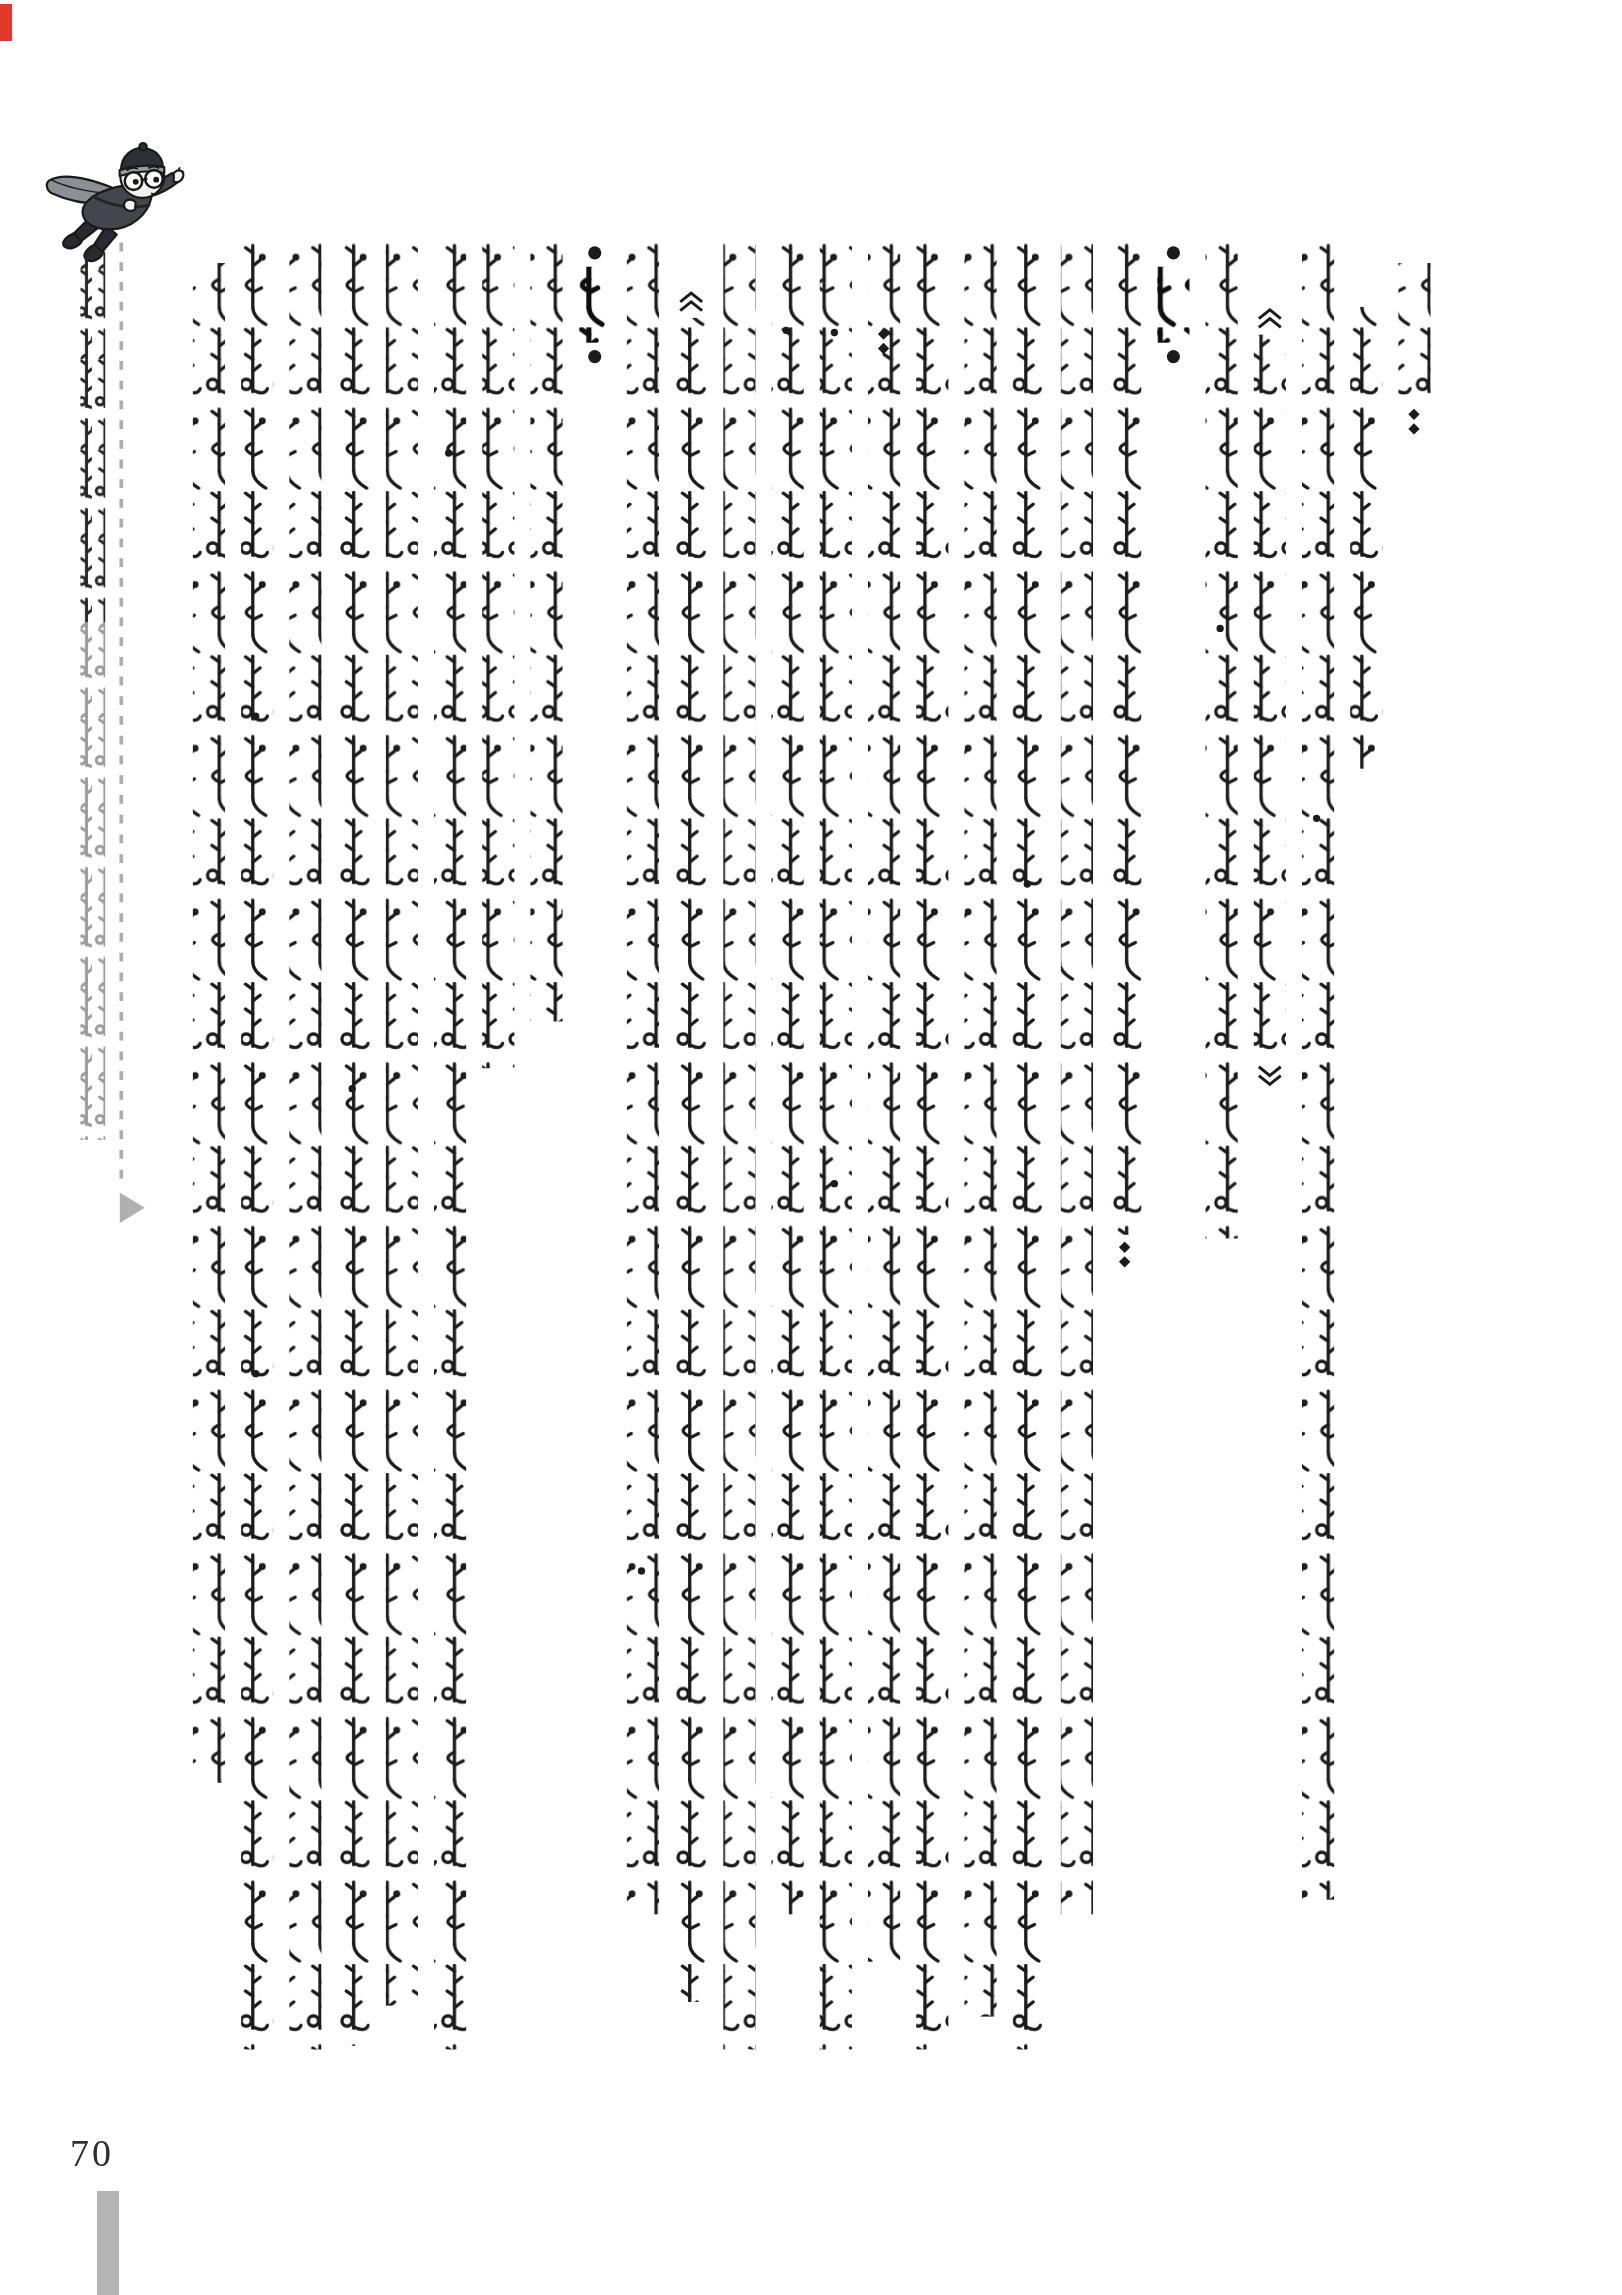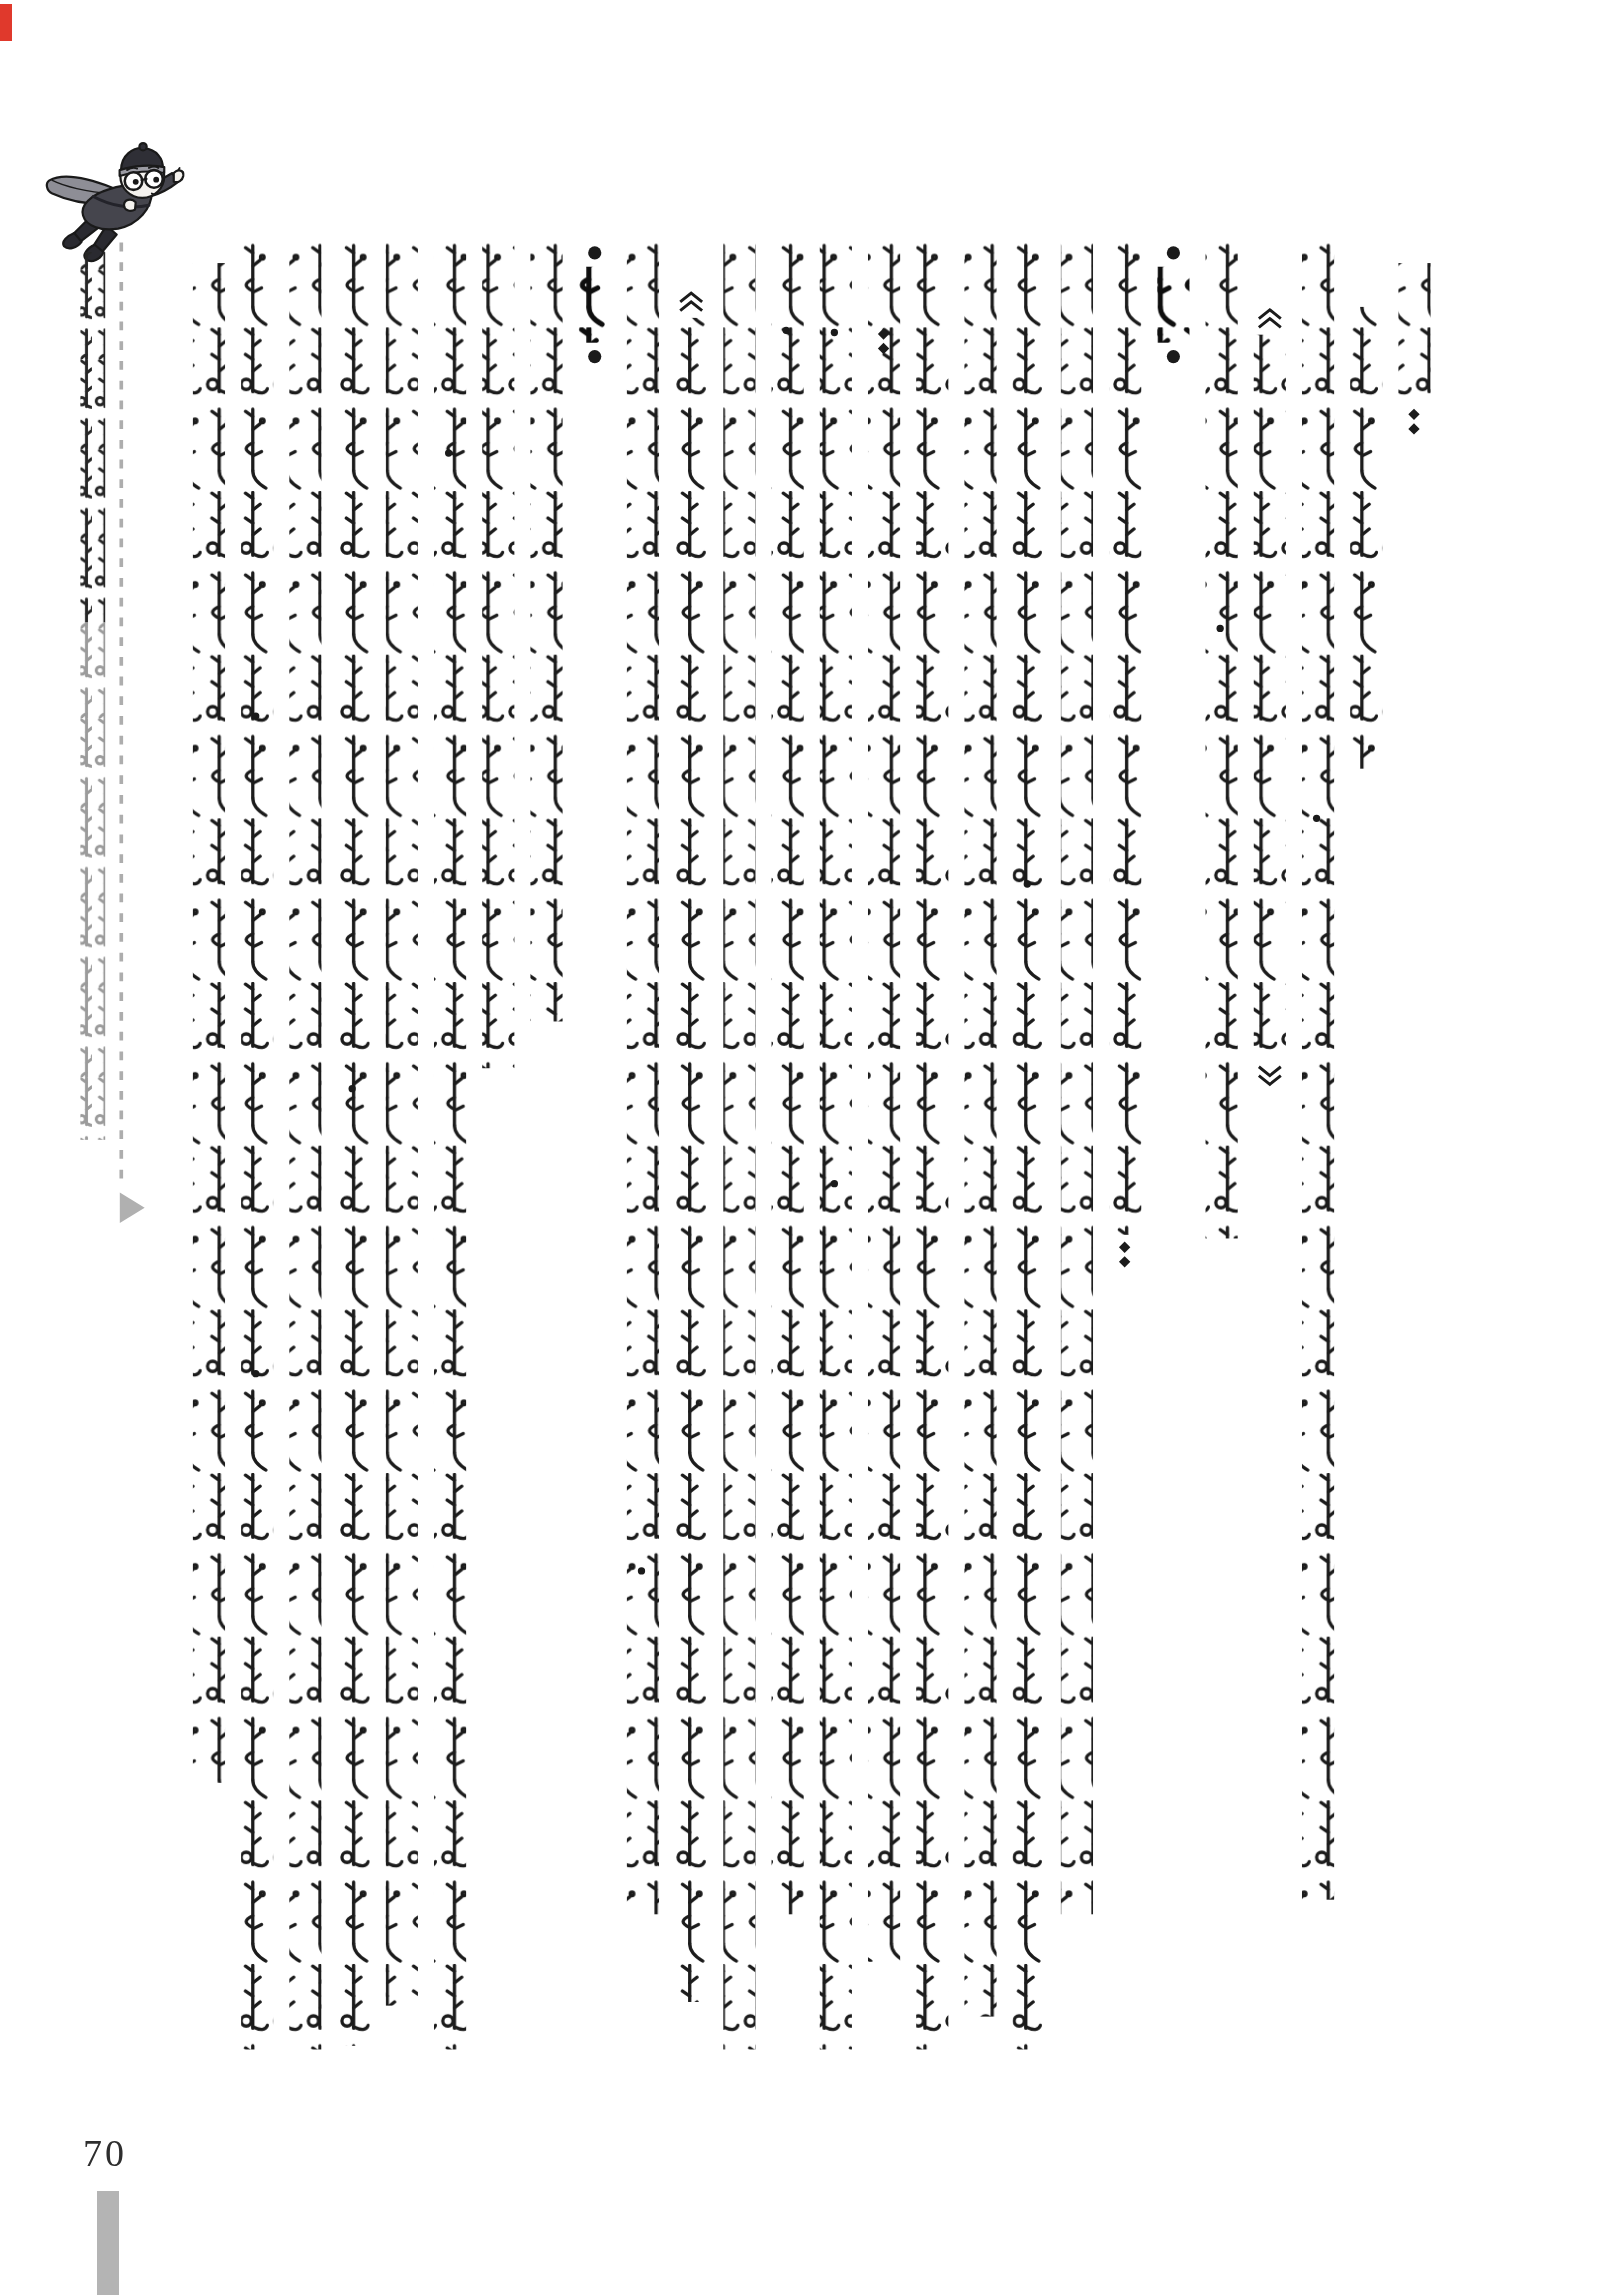--- a/index.html
+++ b/index.html
@@ -1,20 +1,20 @@
 <!DOCTYPE html>
 <html style="font-size:11.7px"><head>
 <meta charset="utf-8">
 <style>
   html,body{margin:0;padding:0;}
   body{width:1622px;height:2295px;position:relative;background:#ffffff;
        font-family:"Liberation Serif", serif;overflow:hidden;}
   #page{width:1622px;height:2295px;position:relative;background:#fff;}
   #colsvg{position:absolute;left:0;top:0;}
-  #page-number{position:absolute;left:70px;top:2131px;width:70px;text-align:center;
+  #page-number{position:absolute;left:70px;top:2131px;width:70px;text-align:left;
       font-size:38px;letter-spacing:2.9px;color:#2e2e2e;font-family:"Liberation Serif",serif;}
   #red-tab{position:absolute;background:#e0392c;}
   #bottom-bar{position:absolute;background:#b4b4b4;}
   #mascot{position:absolute;}
 </style>
 </head>
 <body>
 
 <div id="page">
 

